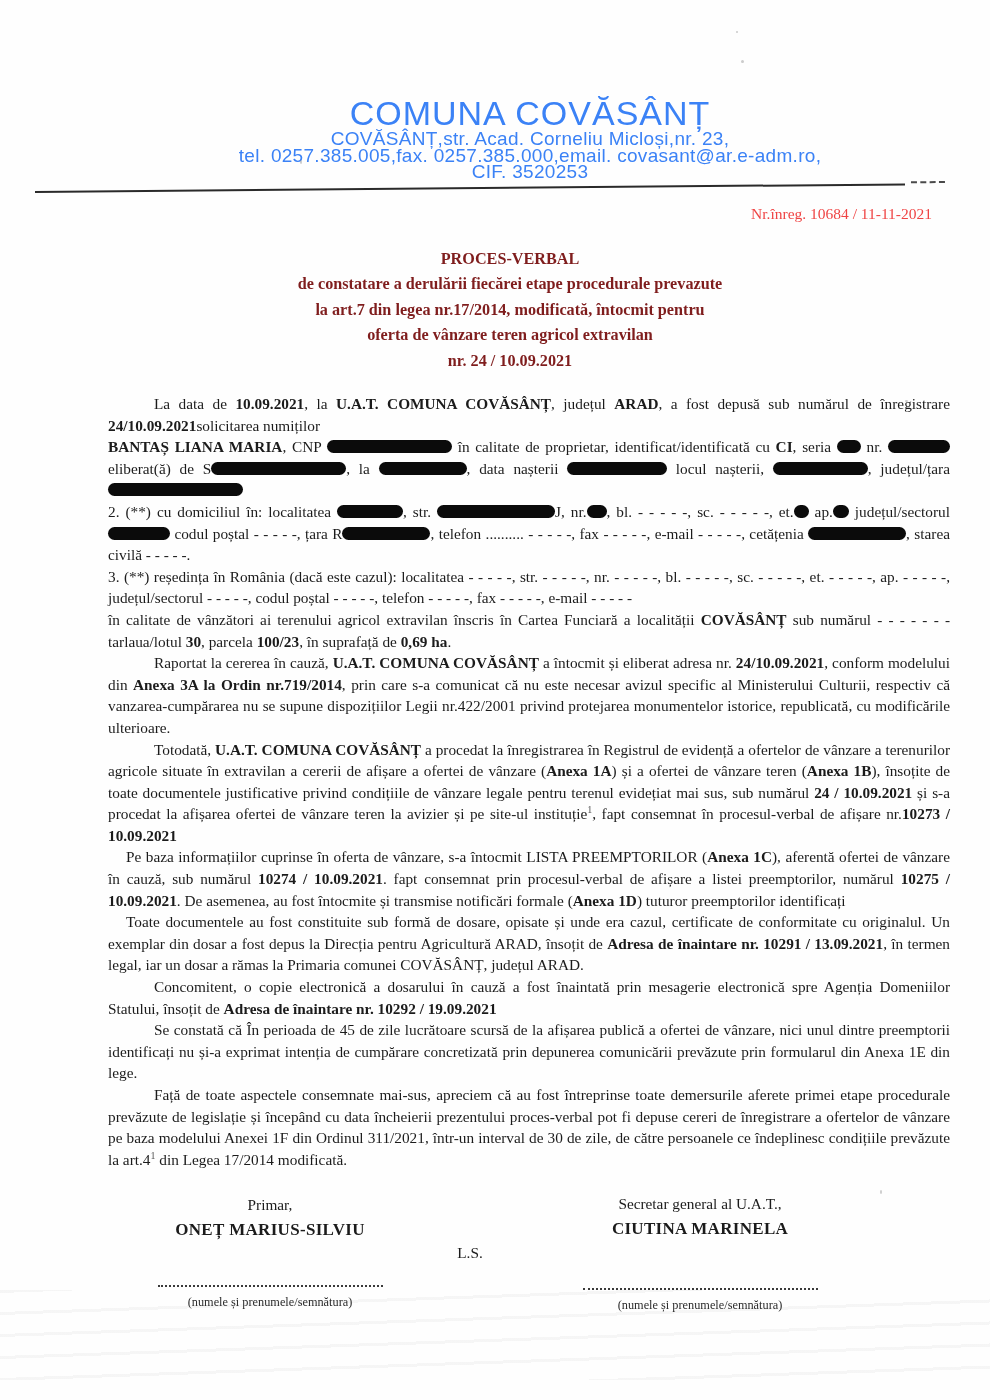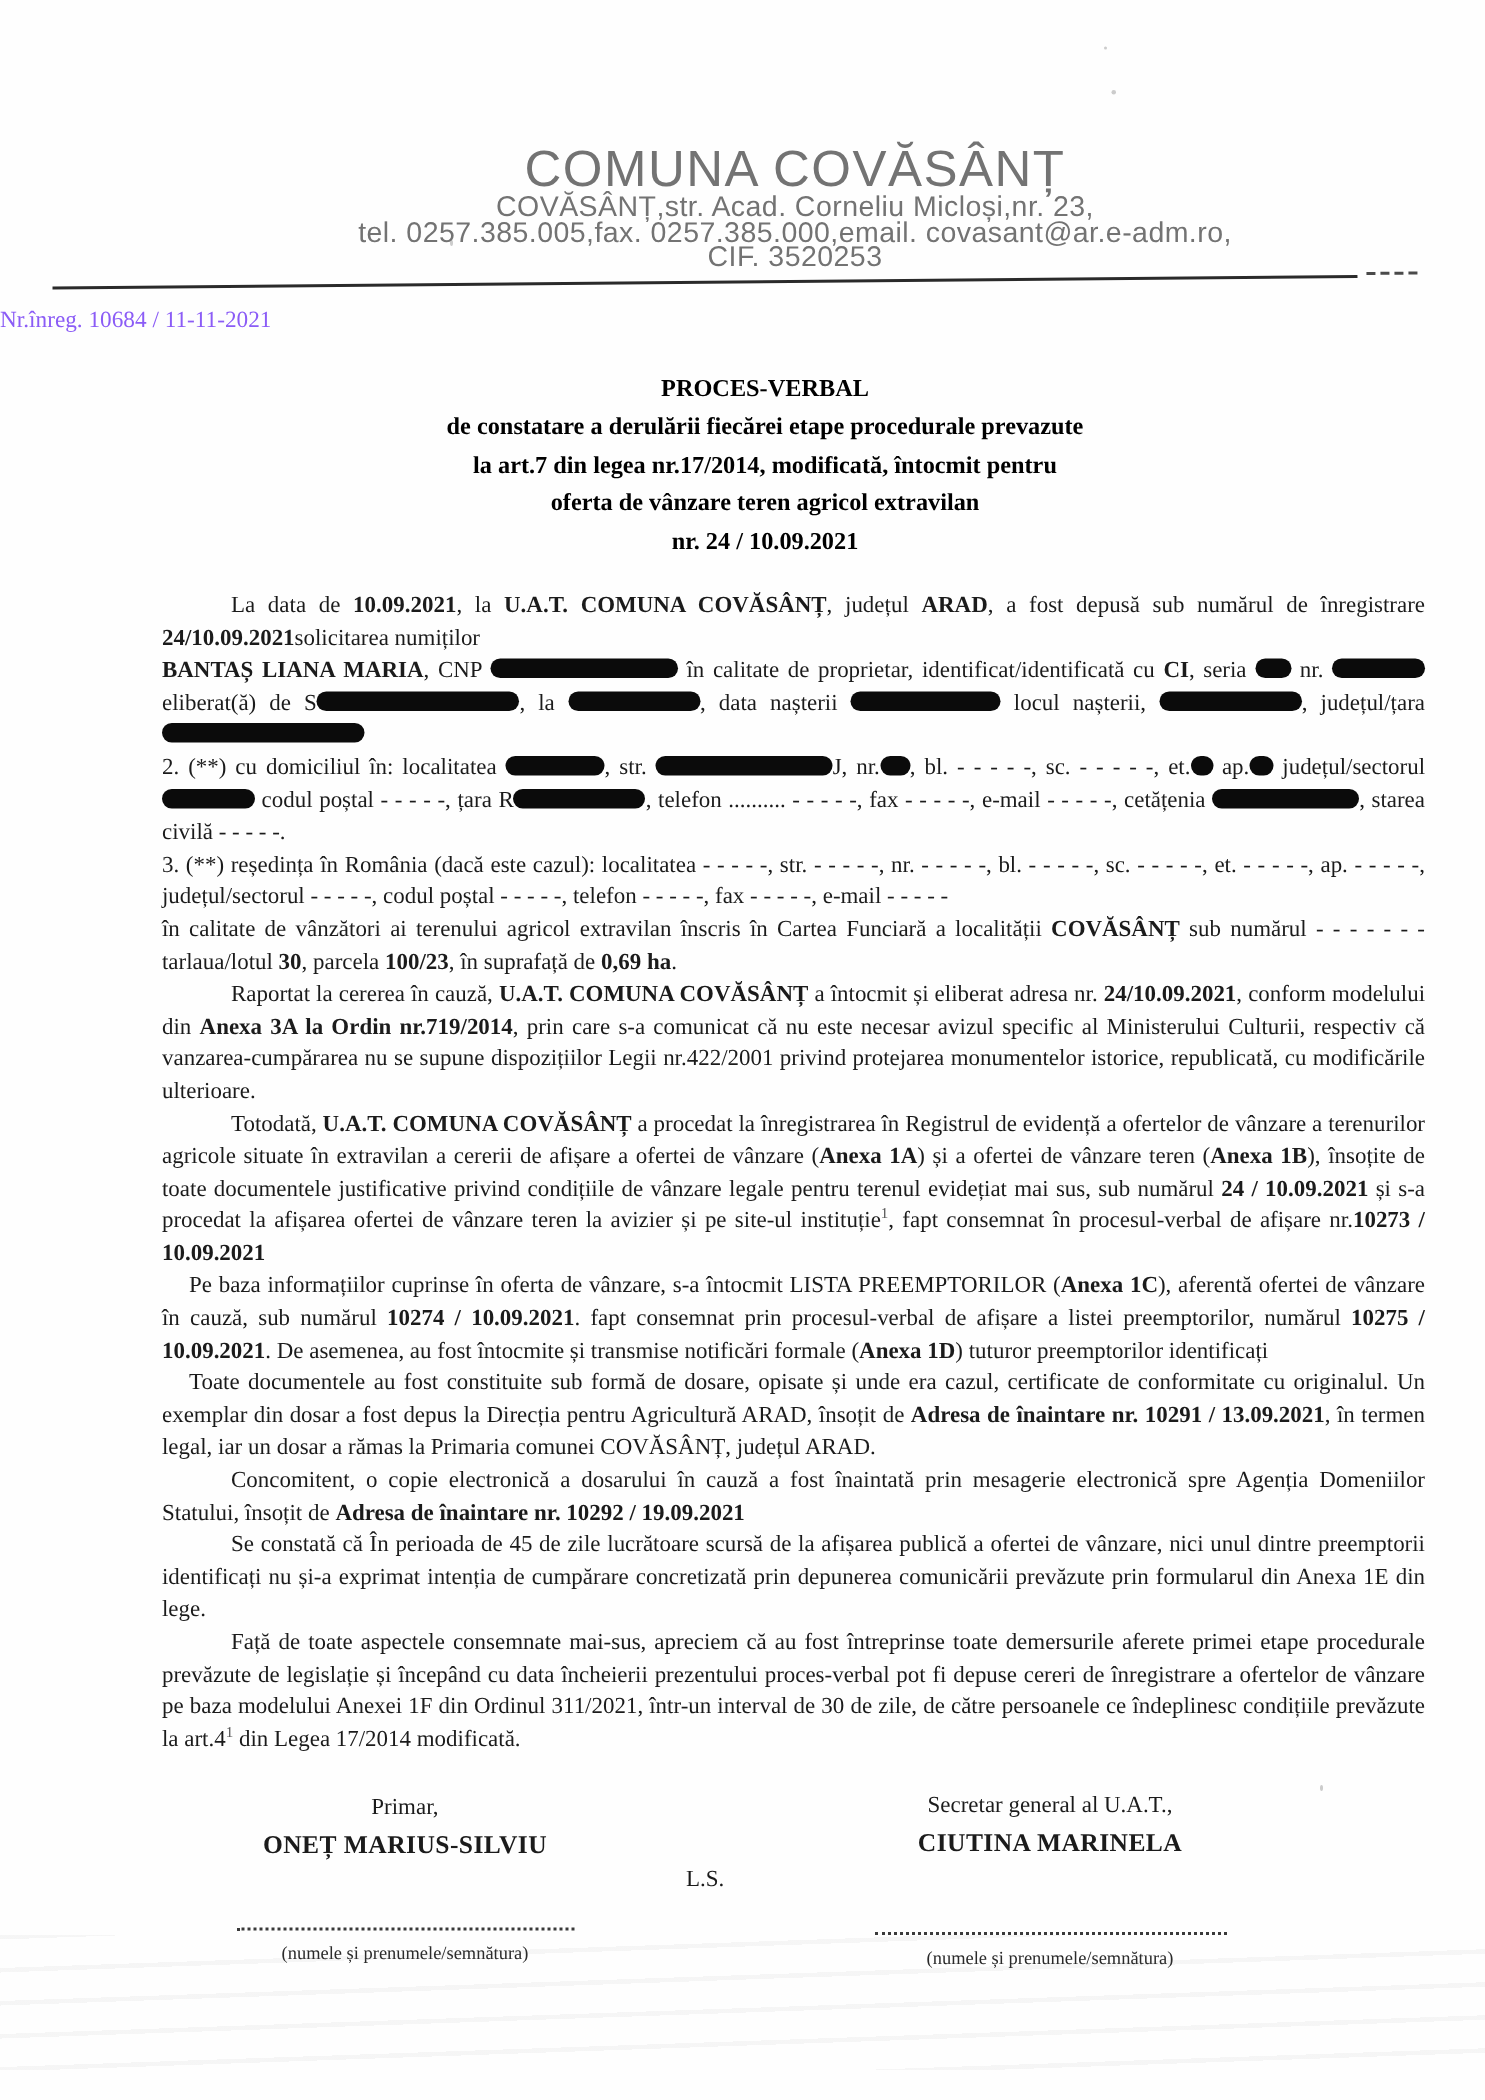--- a/index.html
+++ b/index.html
@@ -23,51 +23,52 @@
     pointer-events:none;
   }
   .speck{position:absolute;background:#9a9a9a;opacity:.5;border-radius:50%;}
 
   
   .letterhead{
     padding-top:95px;
     padding-left:70px;
     text-align:center;
     font-family:"Liberation Sans", sans-serif;
-    color:#737373;
+    color:#3b82f6;
   }
   .org-name{
     font-size:34px;
     letter-spacing:1px;
     line-height:36px;
   }
   .addr{font-size:19px;line-height:16.5px;letter-spacing:.3px;}
 
   .rule-wrap{
     position:relative;
     margin:6px 45px 0 35px;
     transform:rotate(-0.5deg);
     display:flex;align-items:center;
   }
   .rule-solid{flex:0 0 870px;border-top:2.2px solid #2a2a2a;}
   .rule-dash{flex:1;border-top:2px dashed #4a4a4a;margin-left:6px;transform:translateY(-2px);}
 
   .regnr{
     margin:16px 58px 0 0;
+    text-align:right;
     font-size:15.5px;
-    color:#8b5cf6;
+    color:#ef4444;
   }
 
   .title-block{
     margin:24px 70px 0 100px;
     text-align:center;
     font-weight:bold;
     font-size:16.2px;
     line-height:25.5px;
-    color:#000000;
+    color:#7f1d1d;
   }
   .title-block .t-line{white-space:nowrap;}
 
   .doc-body{
     margin:19px 40px 0 108px;
     font-size:15.3px;
     line-height:21.6px;
     text-align:justify;
     color:#1b1b1b;
   }

